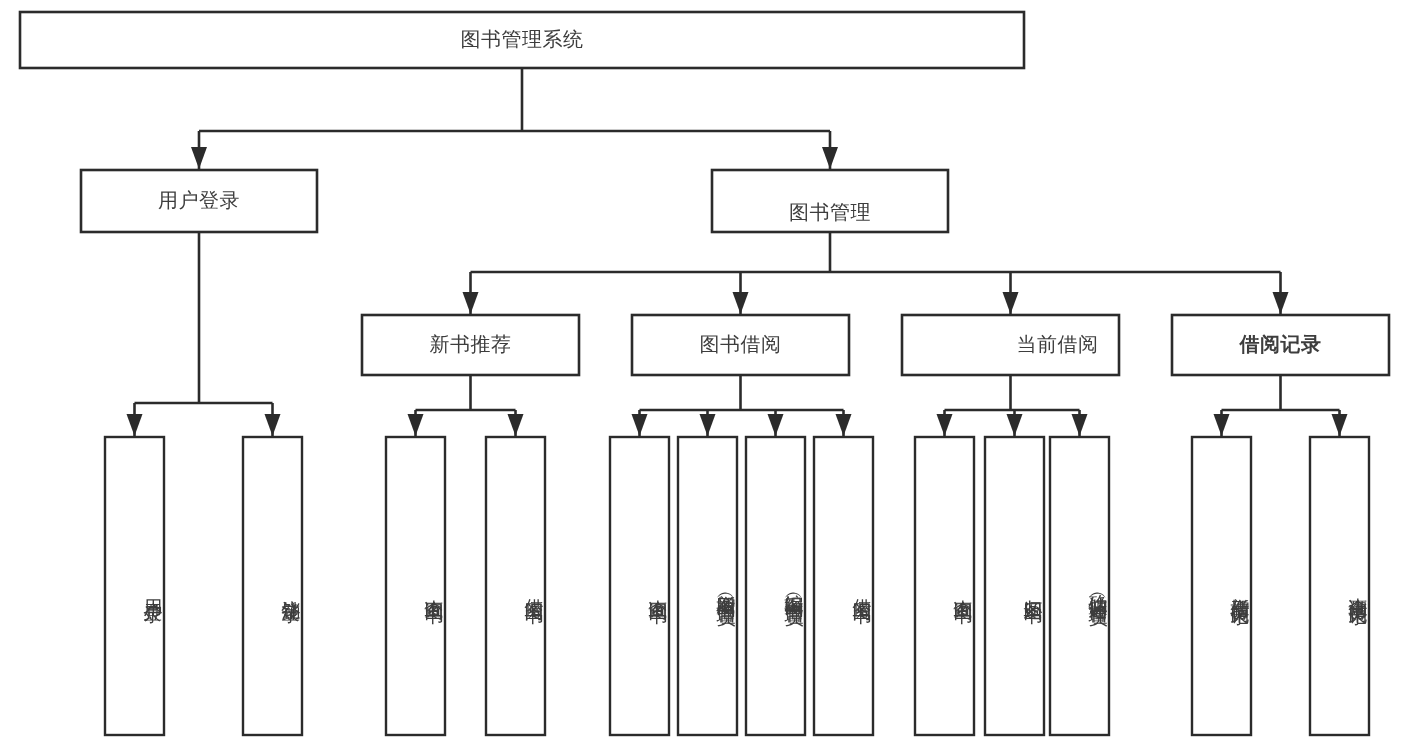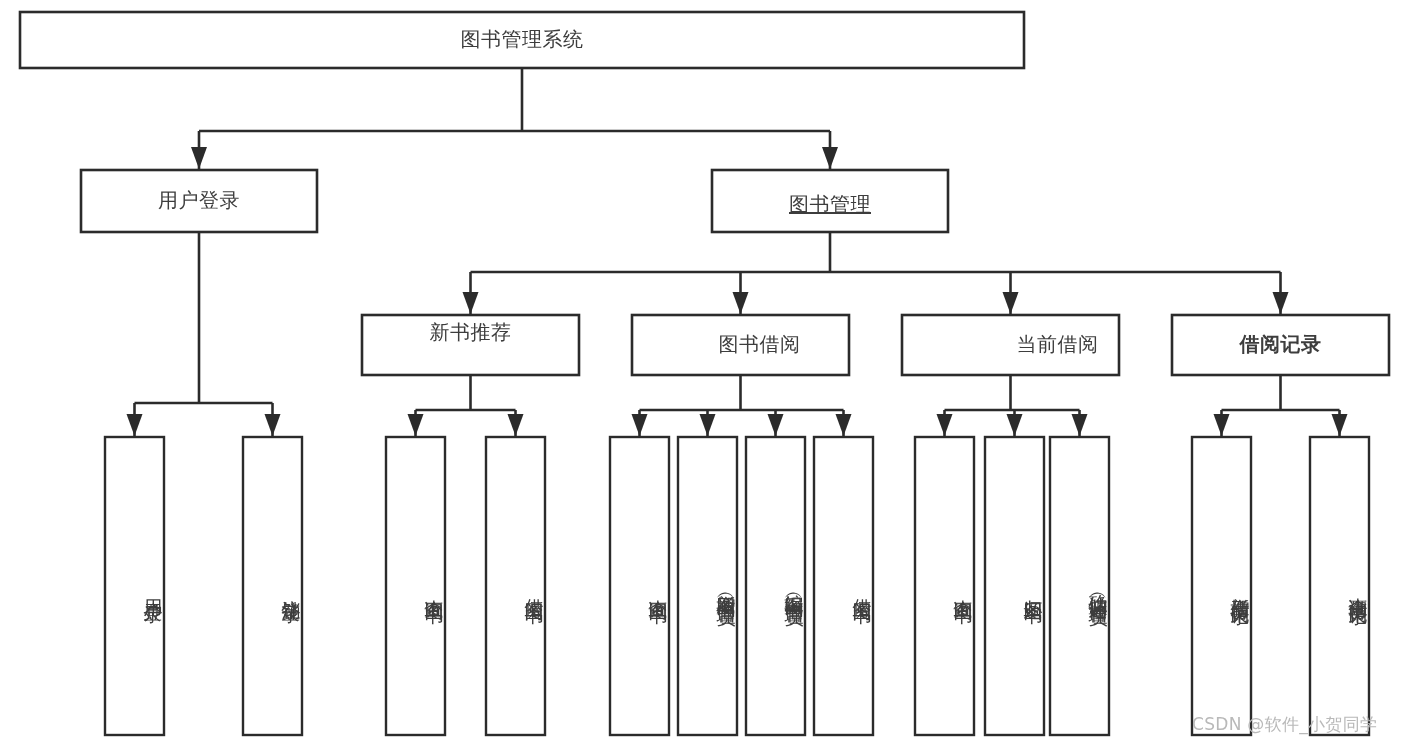--- a/index.html
+++ b/index.html
@@ -158,35 +158,34 @@
         <rect x="985" y="437" width="59" height="298" class="node-box-thin"></rect>
         <rect x="1050" y="437" width="59" height="298" class="node-box-thin"></rect>
         <rect x="1192" y="437" width="59" height="298" class="node-box-thin"></rect>
         <rect x="1310" y="437" width="59" height="298" class="node-box-thin"></rect>
       </g>
   </svg>
 
   <div id="labels-layer">
       <div class="node-label" style="left: 20px; top: 12px; width: 1004px; height: 56px;">图书管理系统</div>
       <div class="node-label" style="left: 81px; top: 170px; width: 236px; height: 62px;">用户登录</div>
-      <div class="node-label" style="left: 712px; top: 174px; width: 236px; height: 62px; text-decoration: underline;">图书管理</div>
-      <div class="node-label" style="left: 362px; top: 303px; width: 217px; height: 60px;">新书推荐</div>
-      <div class="node-label" style="left: 632px; top: 315px; width: 217px; height: 60px; padding-left: 19px;">图书借阅</div>
+      <div class="node-label" style="left: 712px; top: 182px; width: 236px; height: 62px;">图书管理</div>
+      <div class="node-label" style="left: 362px; top: 315px; width: 217px; height: 60px;">新书推荐</div>
+      <div class="node-label" style="left: 632px; top: 315px; width: 217px; height: 60px;">图书借阅</div>
       <div class="node-label" style="left: 949px; top: 315px; width: 217px; height: 60px;">当前借阅</div>
       <div class="node-label" style="left: 1172px; top: 315px; width: 217px; height: 60px; font-weight: bold;">借阅记录</div>
       <div class="node-label vertical" style="left: 105px; top: 437px; width: 59px; height: 298px;">用户登录</div>
       <div class="node-label vertical" style="left: 243px; top: 437px; width: 59px; height: 298px;">注销登录</div>
       <div class="node-label vertical" style="left: 386px; top: 437px; width: 59px; height: 298px;">查询图书</div>
       <div class="node-label vertical" style="left: 486px; top: 437px; width: 59px; height: 298px;">借阅图书</div>
       <div class="node-label vertical" style="left: 610px; top: 437px; width: 59px; height: 298px;">查询图书</div>
       <div class="node-label vertical" style="left: 678px; top: 437px; width: 59px; height: 298px;">新增图书（管理员）</div>
       <div class="node-label vertical" style="left: 746px; top: 437px; width: 59px; height: 298px;">编辑图书（管理员）</div>
       <div class="node-label vertical" style="left: 814px; top: 437px; width: 59px; height: 298px;">借阅图书</div>
       <div class="node-label vertical" style="left: 915px; top: 437px; width: 59px; height: 298px;">查询图书</div>
       <div class="node-label vertical" style="left: 985px; top: 437px; width: 59px; height: 298px;">归还图书</div>
       <div class="node-label vertical" style="left: 1050px; top: 437px; width: 59px; height: 298px;">确认归还（管理员）</div>
       <div class="node-label vertical" style="left: 1192px; top: 437px; width: 59px; height: 298px;">新增借阅记录</div>
       <div class="node-label vertical" style="left: 1310px; top: 437px; width: 59px; height: 298px;">查询借阅记录</div>
     </div>
 
-  <div class="watermark">CSDN @软件_小贺同学</div>
 
 </div>
 
 </body></html>

